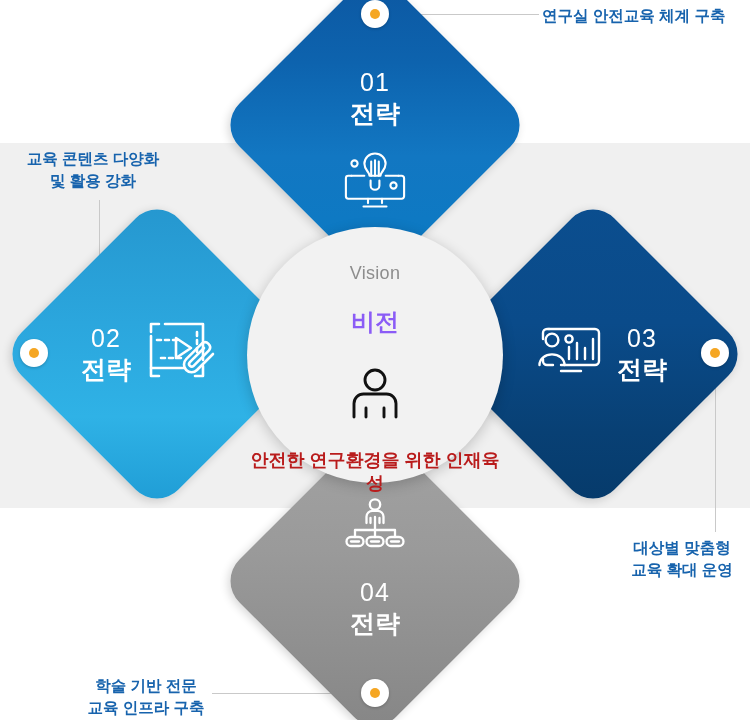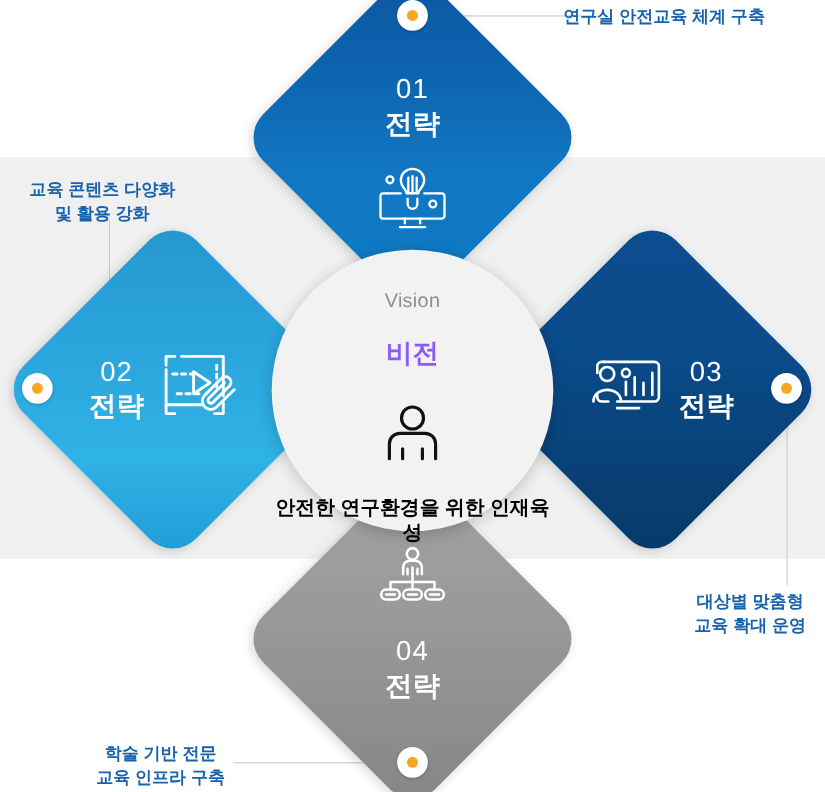--- a/index.html
+++ b/index.html
@@ -144,35 +144,35 @@
     font-size: 24px;
     font-weight: 700;
     color: #8b5cf6;
     line-height: 1.3;
     margin-top: 1px;
   }
   #vision-circle .v-icon { margin-top: 10px; margin-bottom: 6px; }
   #vision-circle .v-desc {
     font-size: 18px;
     font-weight: 700;
-    color: #000000;
+    color: #b91c1c;
     line-height: 1.28;
   }
 
   
   .label {
     position: absolute;
     color: #1763ad;
     font-size: 15.5px;
     font-weight: 700;
     line-height: 1.42;
     white-space: pre-line;
   }
-  #label-01 { left: 512px; top: 5px;  text-align: right; }
-  #label-02 { left: 18px;  top: 162px; text-align: center; width: 150px; }
+  #label-01 { left: 542px; top: 5px;  text-align: right; }
+  #label-02 { left: 18px;  top: 148px; text-align: center; width: 150px; }
   #label-03 { left: 626px; top: 537px; text-align: center; width: 112px; }
   #label-04 { left: 86px;  top: 675px; text-align: center; width: 120px; }
 </style>
 </head>
 <body>
 
 <div id="stage">
 
   <div class="bg-band"></div>
 

